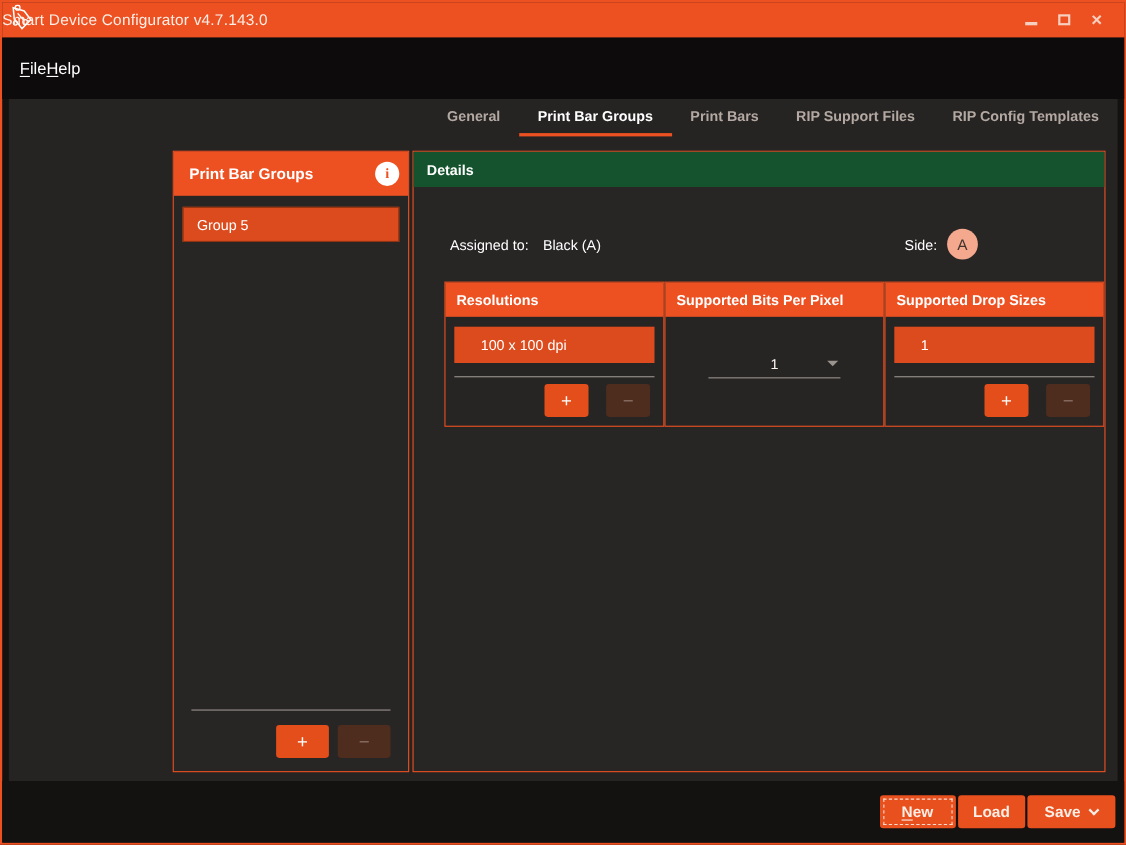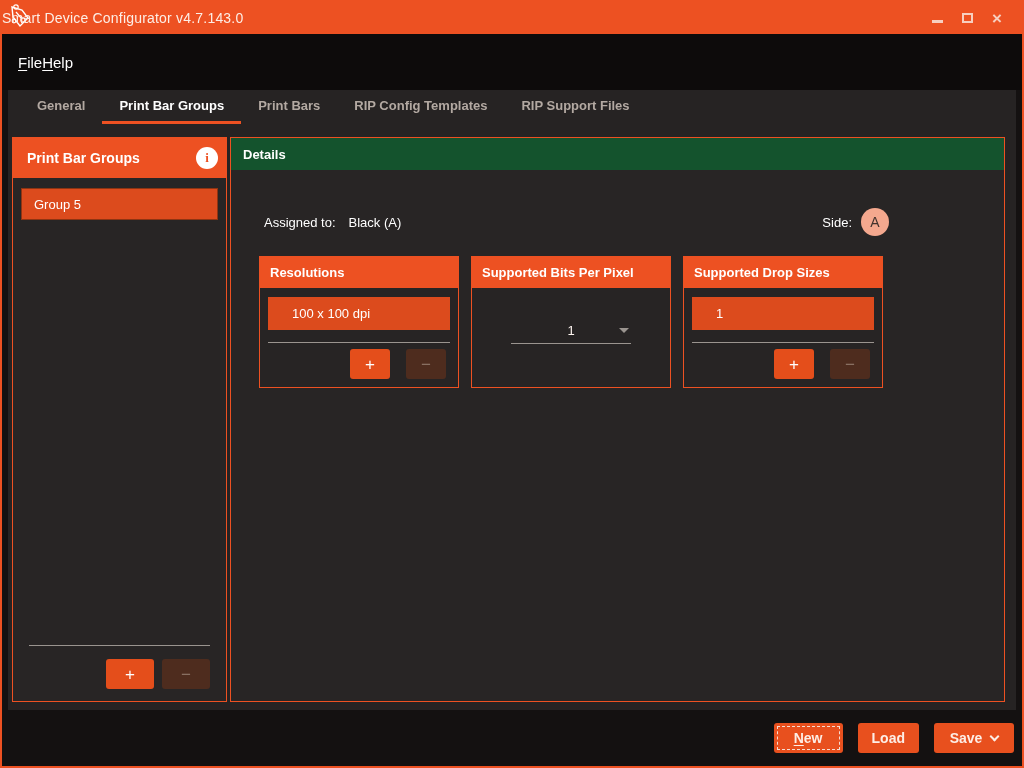--- a/index.html
+++ b/index.html
@@ -33,21 +33,21 @@
   .menubar {
     height: 56px; background: #0d0b0b; flex: 0 0 auto;
     display: flex; align-items: center; padding-left: 16px; 
   }
   .menu-item { color: #ffffff; font-size: 15px; }
   .mn { text-decoration: underline; text-underline-offset: 2px; }
 
   
   .tab-container {
     margin: 0 6px; height: 620px; flex: 0 0 auto;
-    background: #262323; display: flex; flex-direction: column;
+    background: #262323; display: flex; flex-direction: column; align-items: flex-end;
   }
   .tab-strip { height: 34px; display: flex; padding-left: 12px; flex: 0 0 auto; }
   .tab {
     padding: 0 17px; display: flex; align-items: center;
     font-size: 13px; font-weight: bold; color: #b3a9a2;
     border-bottom: 3px solid transparent; cursor: default;
   }
   .tab.active { color: #ffffff; border-bottom-color: #ED5122; }
 
   .content { flex: 1; display: flex; gap: 3px; padding: 13px 11px 8px 4px; }
@@ -98,21 +98,21 @@
   .assigned-label { color: #ffffff; font-size: 13px; }
   .assigned-value { color: #ffffff; font-size: 13px; margin-left: 13px; }
   .side-group { margin-left: auto; margin-right: 115px; display: flex; align-items: center; gap: 9px; }
   .side-label { color: #ffffff; font-size: 13px; }
   .side-badge {
     width: 28px; height: 28px; border-radius: 50%;
     background: #F4A88E; color: #43332d; font-size: 14px;
     display: flex; align-items: center; justify-content: center; cursor: default;
   }
 
-  .boxes-row { display: flex; gap: 12px; margin: 18px 0 0 28px; }
+  .boxes-row { display: flex; margin: 18px 0 0 28px; }
   .config-box {
     width: 200px; height: 132px; border: 1px solid #ED5122;
     background: #272424; display: flex; flex-direction: column;
   }
   .box-header {
     height: 31px; flex: 0 0 auto; background: #ED5122;
     display: flex; align-items: center; padding-left: 10px;
     color: #ffffff; font-size: 13px; font-weight: bold;
   }
   .box-item {
@@ -132,21 +132,21 @@
   .dropdown-arrow {
     position: absolute; right: 2px; top: 10px;
     width: 0; height: 0;
     border-left: 5px solid transparent; border-right: 5px solid transparent;
     border-top: 5px solid #9a948f;
   }
 
   
   .footer {
     flex: 1; display: flex; align-items: center; justify-content: flex-end;
-    gap: 15px; padding-right: 8px; background: #141111;
+    gap: 2px; padding-right: 8px; background: #141111;
   }
   .footer-btn {
     height: 30px; min-width: 56px; border: none; border-radius: 3px;
     background: #E8501E; color: #fdeee6; font-size: 14px; font-weight: bold;
     font-family: "Liberation Sans", sans-serif;
     display: flex; align-items: center; justify-content: center;
     padding: 0 14px; cursor: default;
   }
   .footer-btn.new { min-width: 69px; outline: 1px dashed #f6ddd2; outline-offset: -4px; }
   .footer-btn.save { gap: 9px; min-width: 80px; }
@@ -187,22 +187,22 @@
   <div class="menubar">
     <span class="menu-item"><span class="mn">F</span><span>ile</span></span>
     <span class="menu-item"><span class="mn">H</span><span>elp</span></span>
   </div>
 
   <div class="tab-container">
     <div class="tab-strip">
       <div class="tab">General</div>
       <div class="tab active">Print Bar Groups</div>
       <div class="tab">Print Bars</div>
+      <div class="tab">RIP Support Files</div>
       <div class="tab">RIP Config Templates</div>
-      <div class="tab">RIP Support Files</div>
     </div>
 
     <div class="content">
 
       <div class="left-panel">
         <div class="left-panel-header">
           <span class="left-panel-title">Print Bar Groups</span>
           <span class="info-icon">i</span>
         </div>
         <div class="group-list">

